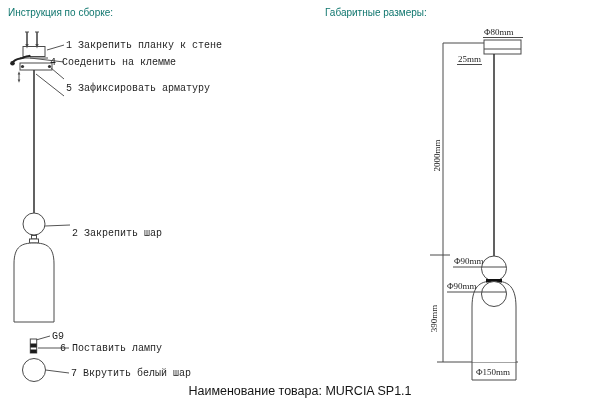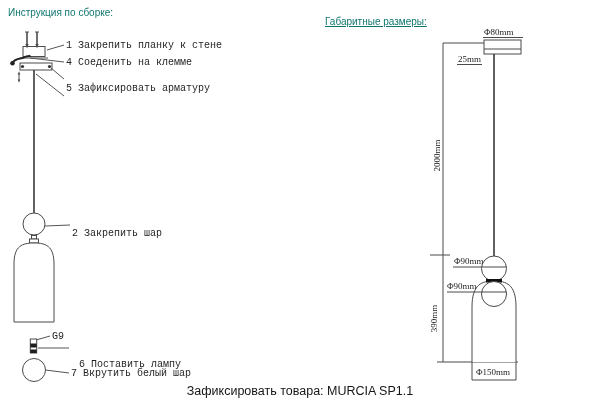--- a/index.html
+++ b/index.html
@@ -134,47 +134,47 @@
 
       <g>
         <line x1="472" y1="362" x2="472" y2="380"></line>
         <line x1="516" y1="362" x2="516" y2="380"></line>
         <line x1="472" y1="380" x2="516" y2="380"></line>
       </g>
     </g>
   </svg>
 
   <div class="title" style="left:8px;top:7px;">Инструкция по сборке:</div>
-  <div class="title" style="left:325px;top:16px;text-decoration:underline;">Габаритные размеры:</div>
+  <div class="title" style="left:325px;top:7px;">Габаритные размеры:</div>
 
   <div class="callout" style="left:66px;top:41px;">
     <span class="n">1</span><span>Закрепить планку к стене</span>
   </div>
-  <div class="callout" style="left:66px;top:58px;">
+  <div class="callout" style="left:50px;top:58px;">
     <span class="n">4</span><span>Соеденить на клемме</span>
   </div>
   <div class="callout" style="left:66px;top:84px;">
     <span class="n">5</span><span>Зафиксировать арматуру</span>
   </div>
   <div class="callout" style="left:72px;top:221px;margin-top:8px;">
     <span class="n">2</span><span>Закрепить шар</span>
   </div>
   <div class="callout" style="left:52px;top:332px;">
     <span>G9</span>
   </div>
-  <div class="callout" style="left:79px;top:344px;margin-top:16px;">
+  <div class="callout" style="left:60px;top:344px;">
     <span class="n">6</span><span>Поставить лампу</span>
   </div>
   <div class="callout" style="left:71px;top:369px;">
     <span class="n">7</span><span>Вкрутить белый шар</span>
   </div>
 
   <div class="dim" style="left:484px;top:28px;">Φ80mm</div>
   <div class="dim" style="left:458px;top:55px;">25mm</div>
   <div class="dim-rot" style="left:418px;top:151px;width:38px;">2000mm</div>
   <div class="dim" style="left:454px;top:257px;">Φ90mm</div>
   <div class="dim" style="left:447px;top:282px;">Φ90mm</div>
   <div class="dim-rot" style="left:417px;top:314px;width:34px;">390mm</div>
   <div class="dim" style="left:476px;top:368px;">Φ150mm</div>
 
-  <div class="footer">Зафиксировать товара: MURCIA SP1.1</div>
+  <div class="footer">Наименование товара: MURCIA SP1.1</div>
 
 </div>
 
 </body></html>

